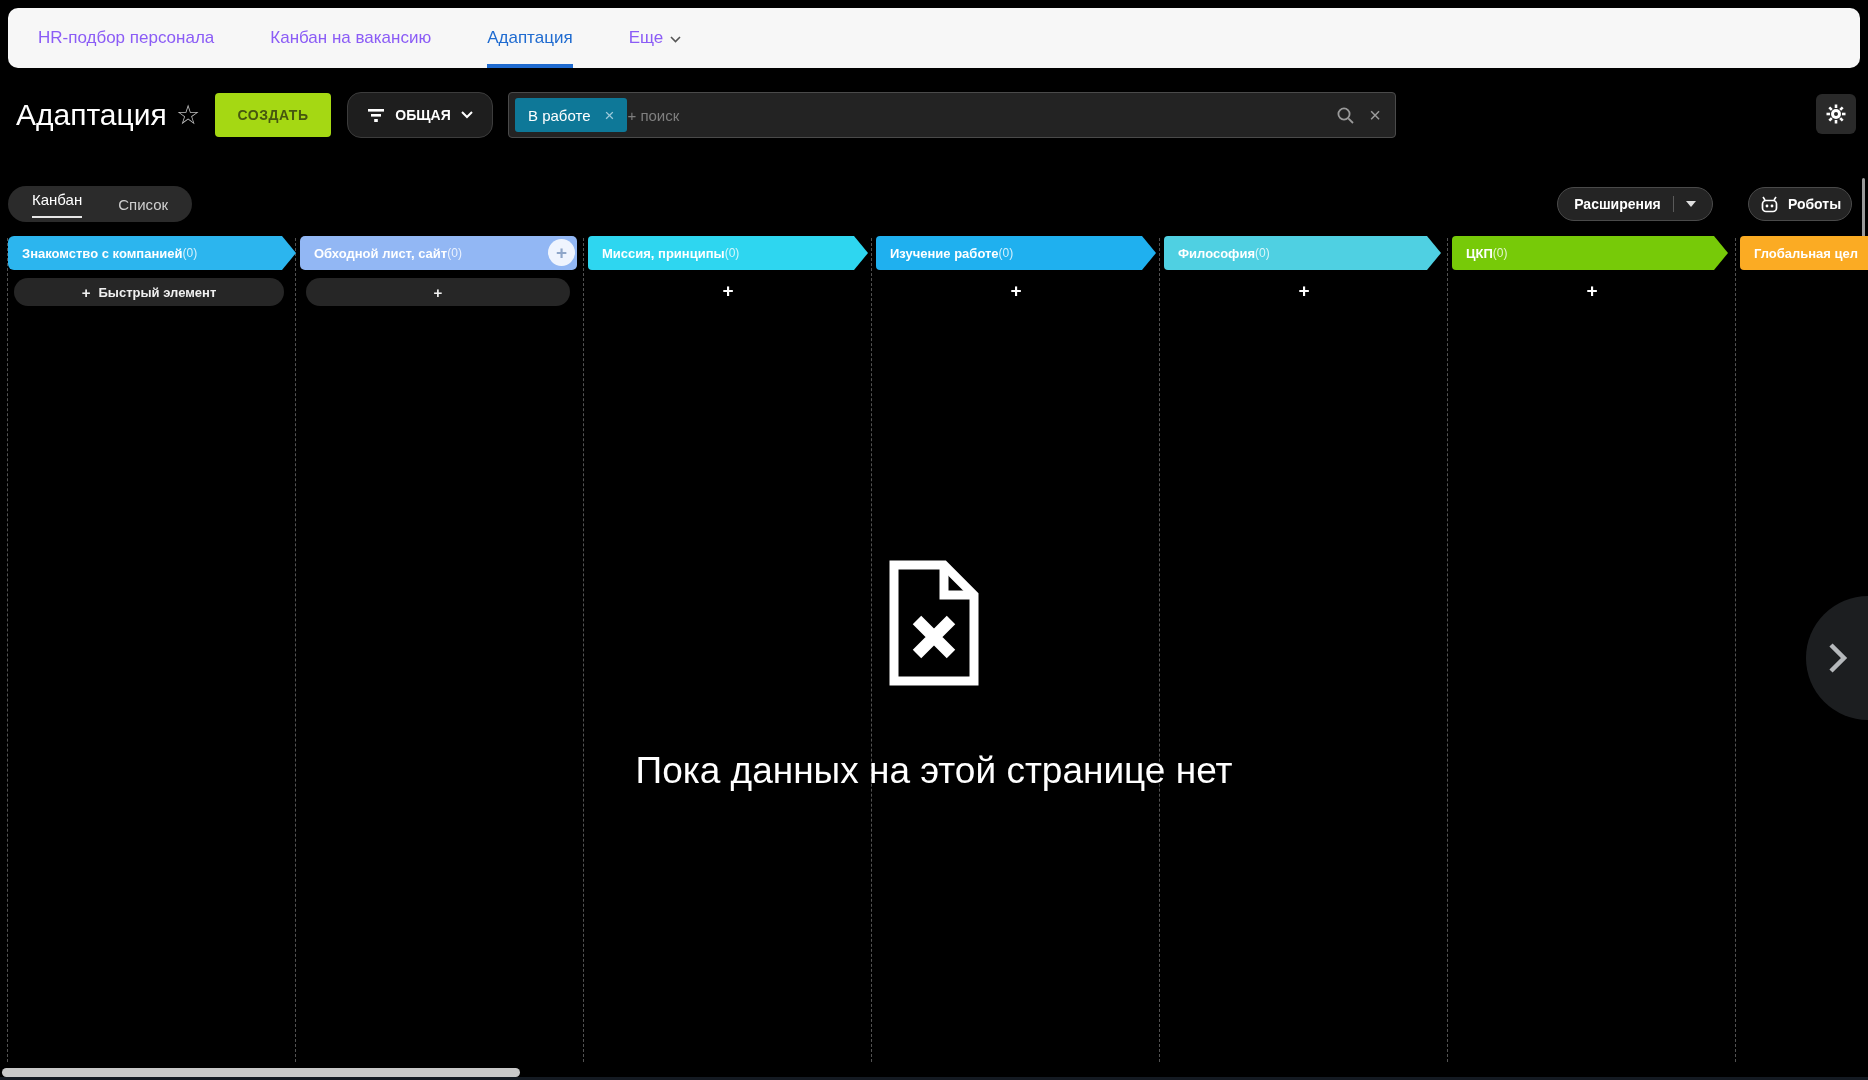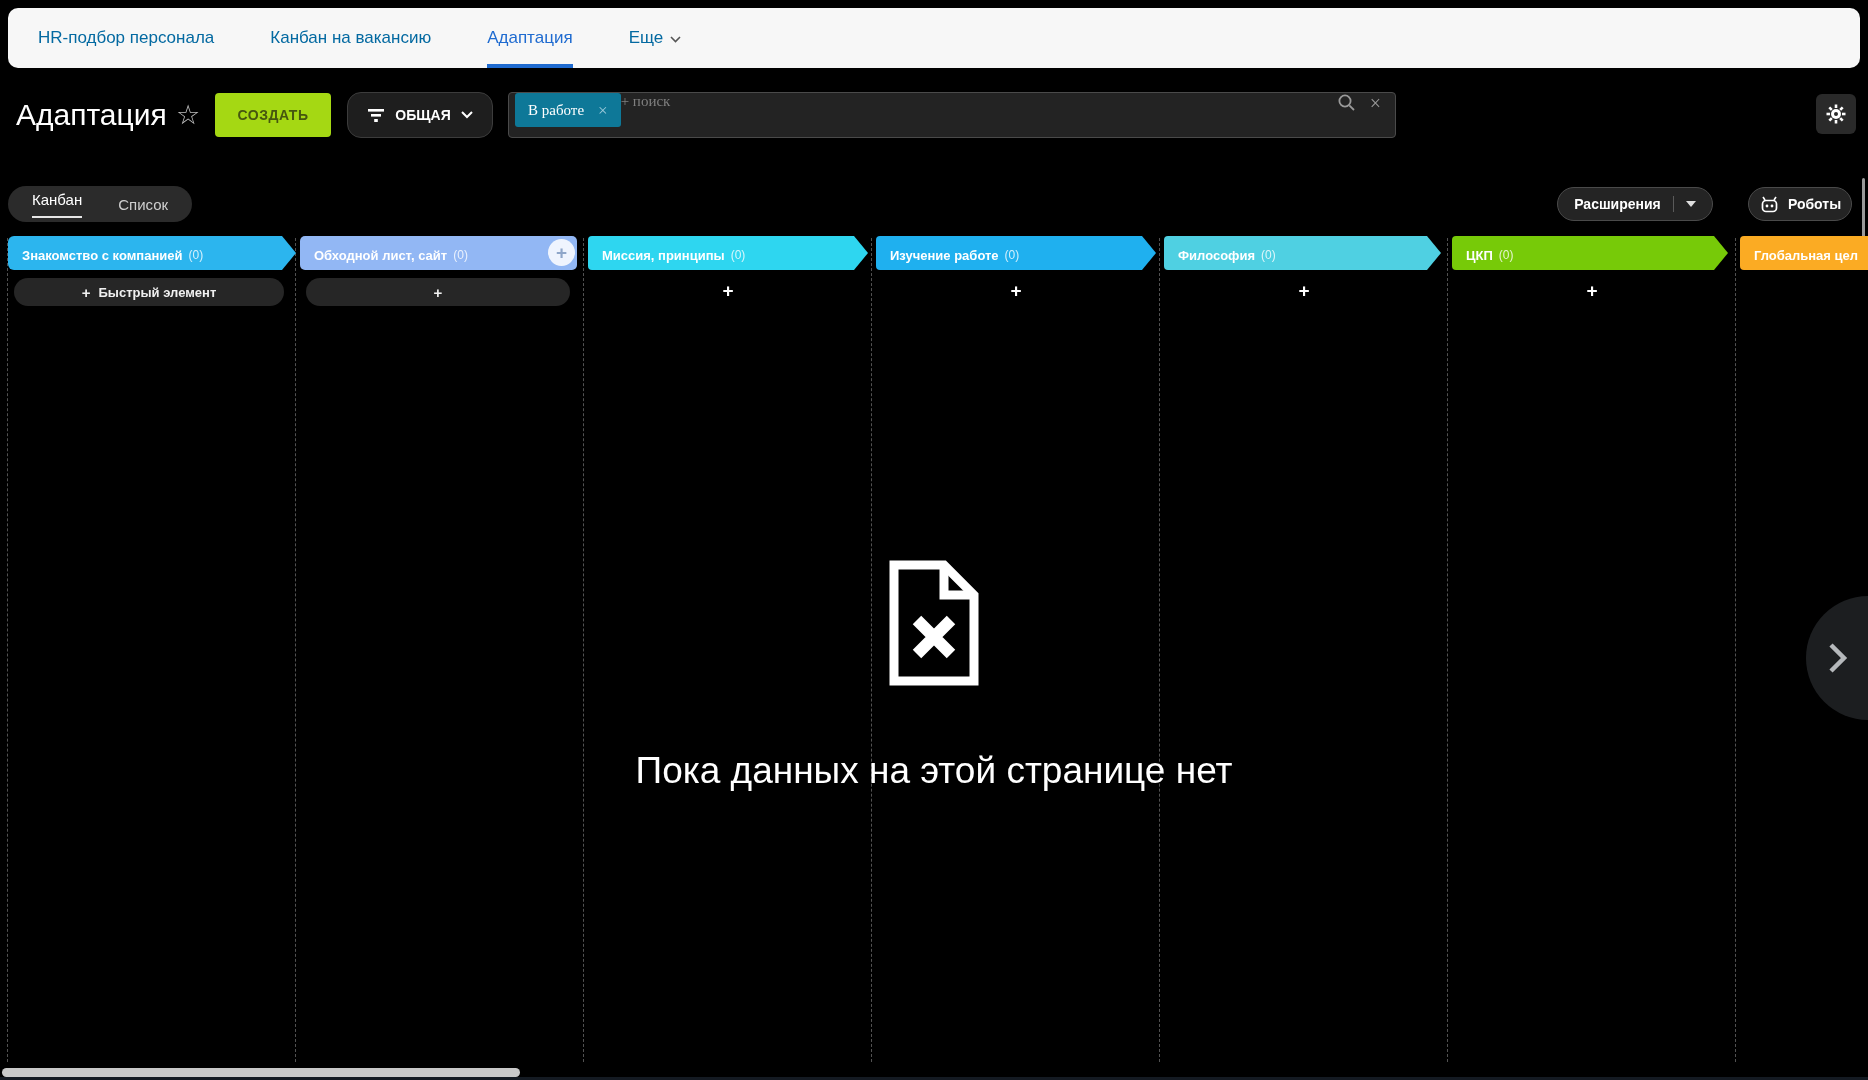--- a/index.html
+++ b/index.html
@@ -3,38 +3,38 @@
 <meta charset="utf-8">
 <style>
   * { margin:0; padding:0; box-sizing:border-box; }
   html,body { width:1868px; height:1080px; overflow:hidden; background:#000; }
   body { font-family:"Liberation Sans","DejaVu Sans",sans-serif; position:relative; }
   .abs { position:absolute; }
 
   
   .tabbar { left:8px; top:8px; width:1852px; height:60px; background:#f7f7f7;
             border-radius:10px; display:flex; align-items:center; padding-left:30px; gap:56px; }
-  .tab { height:60px; display:flex; align-items:center; font-size:17px; color:#0369a1;
+  .tab { height:60px; display:flex; align-items:center; font-size:17px; color:#8b5cf6;
          cursor:pointer; gap:7px; }
   .tab.active { color:#1f6bd0; border-bottom:4px solid #1f6bd0; padding-top:4px; }
   .tab svg { margin-top:2px; }
 
   
   .page-title { left:16px; top:92px; height:46px; line-height:46px; font-size:30px; color:#fff; }
   .star { left:176px; top:92px; height:46px; line-height:46px; font-size:27px; color:#bdbdbd; }
   .btn-create { left:215px; top:93px; width:116px; height:44px; background:#a5d813; border:none;
                 border-radius:4px; color:#46570f; font-size:14px; font-weight:700;
                 letter-spacing:.5px; font-family:inherit; cursor:pointer; }
   .btn-filter { left:347px; top:92px; width:146px; height:46px; background:#1e1e1e;
                 border:1px solid #3c3c3c; border-radius:14px; display:flex; align-items:center;
                 justify-content:center; gap:10px; color:#fff; font-size:14px; font-weight:700;
                 cursor:pointer; }
   .searchbar { left:508px; top:92px; width:888px; height:46px; background:#232323;
-               border:1px solid #4a4a4a; border-radius:4px; display:flex; 
-               padding:0 14px 0 6px; cursor:text;font-family:Liberation Serif, serif; }
+               border:1px solid #4a4a4a; border-radius:4px; display:flex; align-items:center;
+               padding:0 14px 0 6px; cursor:text; }
   .chip { height:34px; background:#0e7898; border-radius:3px; display:flex; align-items:center;
           padding:0 13px; gap:14px; color:#fff; font-size:15px; }
   .chip .x { color:#9ecbdb; font-size:17px; cursor:pointer; line-height:1; }
   .search-ph { color:#7f7f7f; font-size:15px; }
   .search-sp { flex:1; }
   .search-x { color:#9a9a9a; font-size:20px; margin-left:14px; cursor:pointer; line-height:1; }
   .btn-gear { left:1816px; top:94px; width:40px; height:40px; background:#2a2a2a;
               border-radius:6px; display:flex; align-items:center; justify-content:center; cursor:pointer; }
 
   
@@ -54,22 +54,22 @@
 
   
   .dash { border-left:1px dashed #6e6e6e; opacity:.75; top:238px; height:824px; width:0; }
   .col-head { top:236px; height:34px; cursor:pointer; z-index:2; }
   .head-bg { position:absolute; top:0; bottom:0; left:0; right:14px; border-radius:4px 0 0 4px; }
   .head-bg.round { right:0; border-radius:5px; }
   .head-bg.cut { right:0; border-radius:4px 0 0 4px; }
   .tip { position:absolute; right:0; top:0; width:0; height:0;
          border-top:17px solid transparent; border-bottom:17px solid transparent;
          border-left:14px solid #000; }
-  .head-label { position:absolute; left:14px; top:12px; height:34px; display:flex;
-                align-items:flex-start; gap:6px; color:#fff; font-size:13px; font-weight:700;
+  .head-label { position:absolute; left:14px; top:0; height:34px; display:flex;
+                align-items:center; color:#fff; font-size:13px; font-weight:700;
                 white-space:nowrap; max-width:calc(100% - 20px); overflow:hidden; }
   .head-label .cnt { font-weight:400; font-size:12px; color:rgba(255,255,255,.8); }
   .plus-badge { position:absolute; right:2px; top:3px; width:27px; height:27px; border-radius:50%;
                 background:rgba(255,255,255,.85); color:#8fa6c9; font-size:19px; font-weight:700;
                 display:flex; align-items:center; justify-content:center; cursor:pointer; z-index:3; }
   .quick-btn { top:278px; height:28px; background:#262626; border-radius:14px; border:none;
                color:#f0f0f0; font-size:13px; font-weight:700; font-family:inherit;
                display:flex; align-items:center; justify-content:center; gap:8px; cursor:pointer; }
   .quick-btn .pl { font-size:15px; font-weight:700; }
   .plus-only { top:276px; height:30px; display:flex; align-items:center; justify-content:center;

